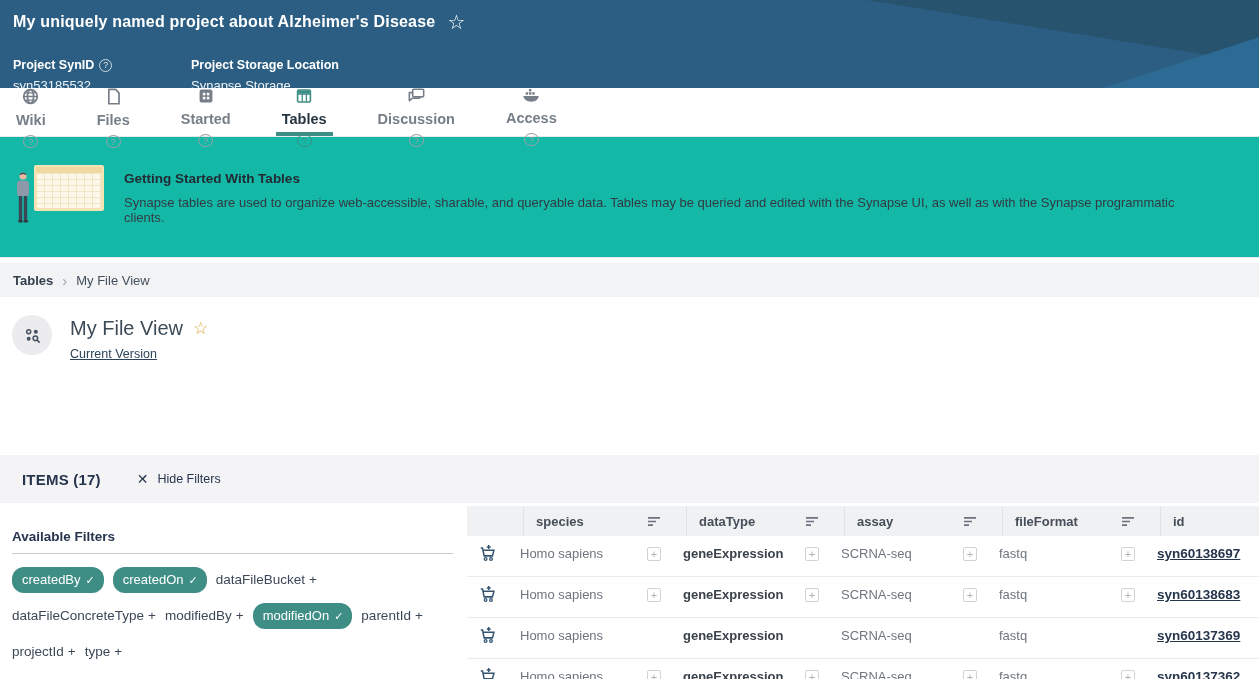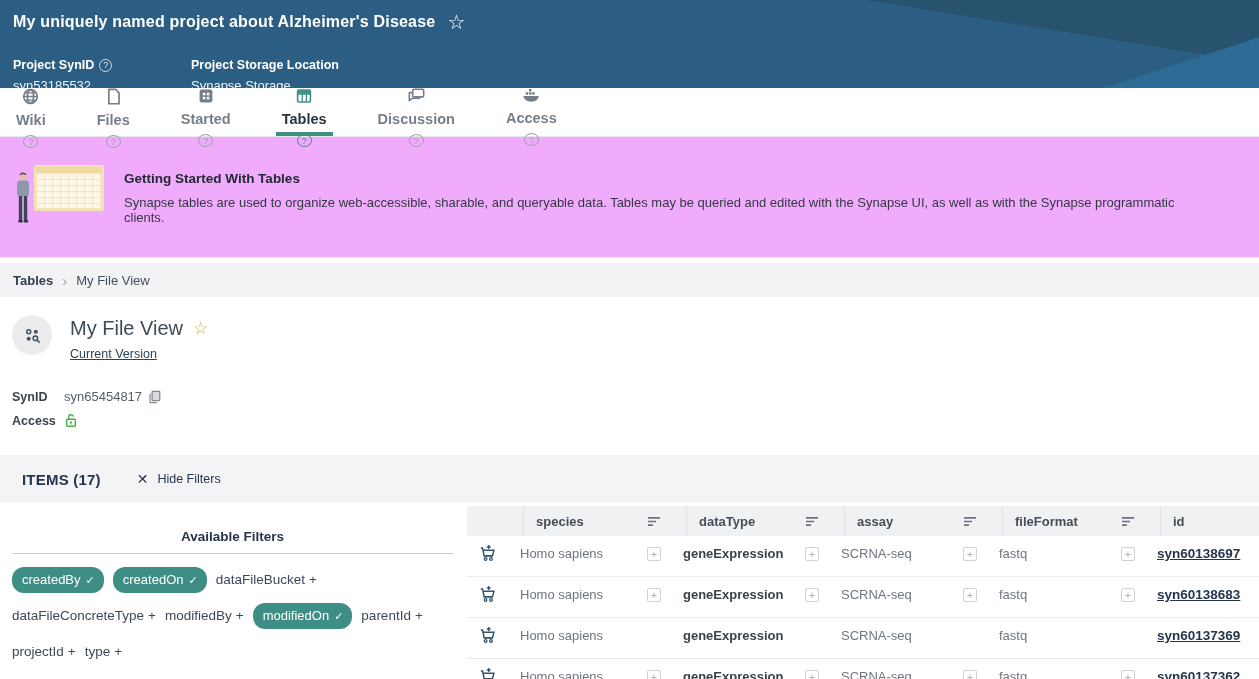--- a/index.html
+++ b/index.html
@@ -31,21 +31,21 @@
     color:#767e88; cursor:pointer; position:relative; padding:0 2px;flex-direction:column; }
   .tab .ticon { display:flex; }
   .tab .qmark { width:15px; height:15px; border:1.4px solid #9aa1a9; border-radius:50%;
     font-size:9.5px; font-weight:400; color:#9aa1a9; display:flex; align-items:center; justify-content:center; }
   .tab.active { color:#263440; }
   .tab.active .qmark { border-color:#3f8e85; color:#3f8e85; }
   .tab.active::after { content:""; position:absolute; left:-4px; right:-4px; bottom:0;
     height:4px; background:#3f8e85; }
 
   
-  .getting-started { height:121px; background:#f0abfc; border-bottom:1px solid #ececee;
+  .getting-started { height:121px; background:#14b8a6; border-bottom:1px solid #ececee;
     display:flex; padding:20px 20px 0 12px; }
   .gs-illus { position:relative; width:112px; flex:0 0 112px; }
   .gs-sheet { position:absolute; left:22px; top:8px; width:70px; height:46px;
     border:3px solid #f3e3b5; border-radius:2px; background-color:#fcf7e8;
     background-image:repeating-linear-gradient(to right,transparent 0 7px,#f0e5c4 7px 8px),
                      repeating-linear-gradient(to bottom,transparent 0 5px,#f0e5c4 5px 6px); }
   .gs-sheet::before { content:""; position:absolute; left:-1px; top:-1px; right:-1px; height:6px; background:#efd9a0; }
   .gs-person { position:absolute; left:0; top:14px; }
   .gs-text { padding-top:14px; }
   .gs-title { font-size:13.5px; font-weight:700; color:#222a33; }
@@ -77,21 +77,21 @@
 
   
   .items-bar { height:48px; background:#f4f4f6; display:flex; align-items:center; padding-left:22px; }
   .items-title { font-size:15px; font-weight:700; color:#26344d; letter-spacing:.2px; }
   .hide-filters { display:flex; align-items:center; gap:9px; margin-left:36px; cursor:pointer; }
   .hf-x { font-size:14px; color:#26344d; font-weight:400; }
   .hf-label { font-size:12.5px; color:#26344d; }
 
   
   .main { display:flex; height:176px; }
-  .filters-panel { width:467px; flex:0 0 467px; padding:26px 14px 0 12px;text-align:center; }
+  .filters-panel { width:467px; flex:0 0 467px; padding:26px 14px 0 12px; }
   .filters-heading { font-size:13.5px; font-weight:700; color:#26344d; padding-bottom:9px;
     border-bottom:1px solid #c9cbce; }
   .chip-list { margin-top:13px; display:flex; flex-wrap:wrap; width:442px;
     gap:10px 9px; align-items:center; }
   .chip { background:#3f8e85; color:#fff; font-size:13px; padding:5px 9px 6px 10px;
     border-radius:12px; cursor:pointer; white-space:nowrap; }
   .chip .mark { font-size:11px; margin-left:5px; }
   .chip-plain { font-size:13.5px; color:#3c4858; cursor:pointer; white-space:nowrap; padding:5px 0 6px; }
   .chip-plain .mark { margin-left:4px; color:#3c4858; }
 
@@ -256,43 +256,20 @@
       </svg>
     </div>
     <div class="entity-titleblock">
       <div class="entity-title-line">
         <span class="entity-title">My File View</span>
         <span class="entity-star">☆</span>
       </div>
       <span class="entity-version">Current Version</span>
     </div>
   </div>
-  <div class="entity-ids">
-    <div class="id-row">
-      <span class="id-label">SynID</span>
-      <span class="id-value">syn65454817</span>
-      <span style="cursor:pointer;display:flex;">
-        <svg width="13" height="14" viewBox="0 0 16 17">
-            <rect x="5" y="1.5" width="9.5" height="11.5" rx="1" fill="#d9dbde" stroke="#84898f" stroke-width="1.5"></rect>
-            <path d="M2.5 4.5v11h8.5" fill="none" stroke="#84898f" stroke-width="1.5"></path>
-          </svg>
-      </span>
-    </div>
-    <div class="id-row">
-      <span class="id-label">Access</span>
-      <span style="cursor:pointer;display:flex;">
-        <svg width="14" height="15" viewBox="0 0 16 17">
-            <rect x="3" y="7" width="10" height="8" rx="1.2" fill="none" stroke="#4caf50" stroke-width="1.7"></rect>
-            <path d="M5.3 7V4.6a2.7 2.7 0 0 1 5.3-.7" fill="none" stroke="#4caf50" stroke-width="1.7"></path>
-            <circle cx="8" cy="10.6" r="1.2" fill="#4caf50"></circle>
-            <path d="M8 11.5v1.6" stroke="#4caf50" stroke-width="1.4"></path>
-          </svg>
-      </span>
-    </div>
-  </div>
 </div>
 
 <div class="items-bar">
   <span class="items-title">ITEMS (17)</span>
   <span class="hide-filters">
     <span class="hf-x">✕</span>
     <span class="hf-label">Hide Filters</span>
   </span>
 </div>
 

